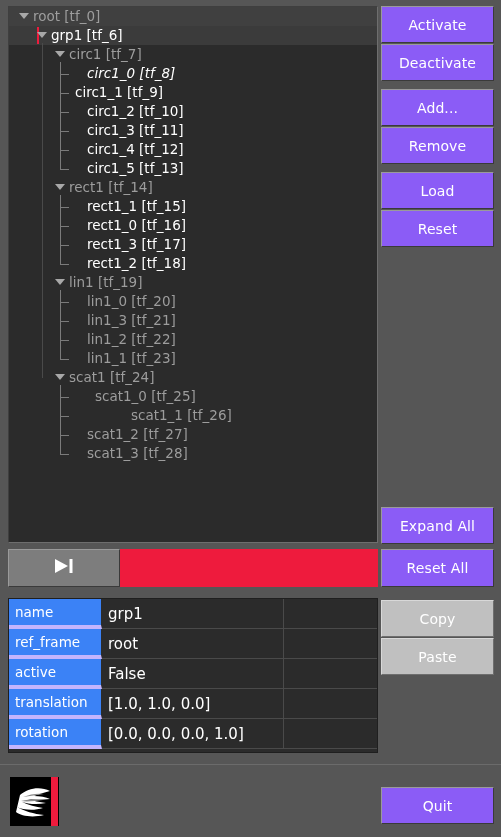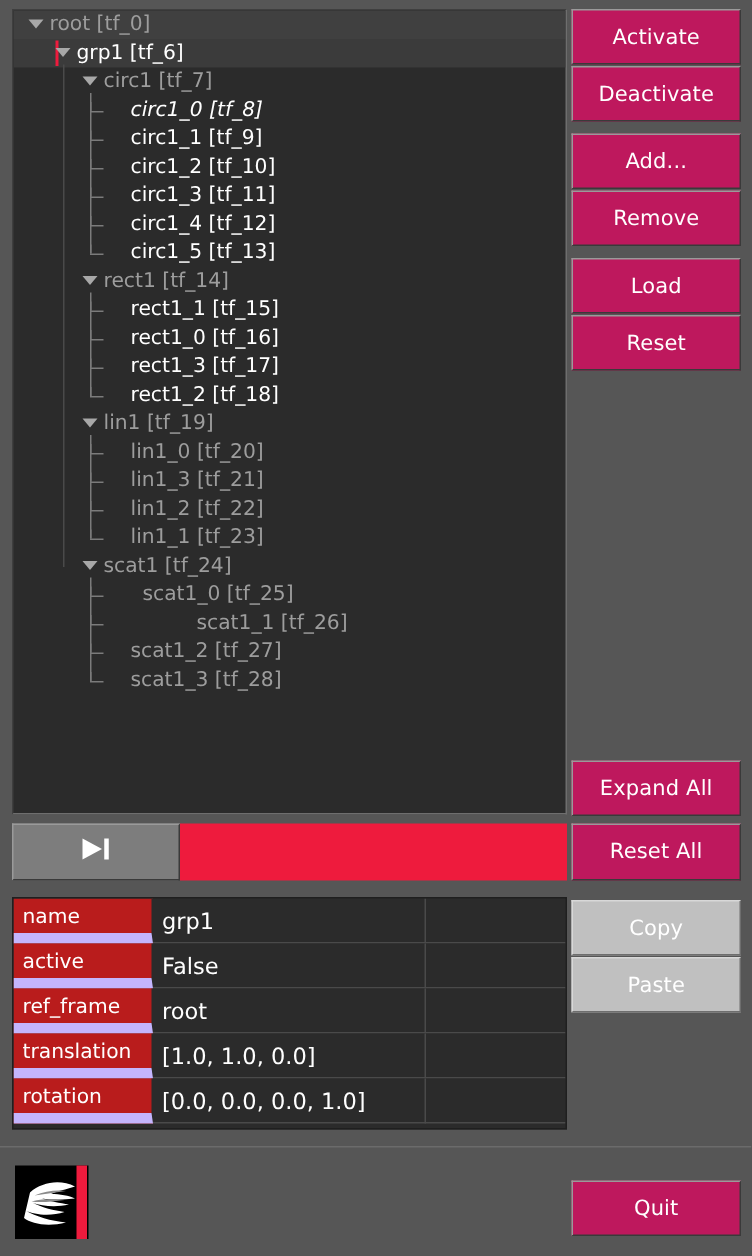--- a/index.html
+++ b/index.html
@@ -15,21 +15,21 @@
   .panel {
     background: #2b2b2b;
     border-top: 1px solid #3f3f3f;
     border-left: 1px solid #3f3f3f;
     border-right: 1px solid #6e6e6e;
     border-bottom: 1px solid #6e6e6e;
   }
 
   
   .btn {
-    background: #be185d;
+    background: #8b5cf6;
     border-top: 1px solid #9a9a9a;
     border-left: 1px solid #9a9a9a;
     border-right: 1px solid #3a3a3a;
     border-bottom: 1px solid #3a3a3a;
     color: #ffffff;
     font-size: 14px;
     display: flex;
     align-items: center;
     justify-content: center;
     cursor: pointer;
@@ -116,23 +116,23 @@
   #prop-table {
     position: absolute; left: 8px; top: 598px;
     width: 370px; height: 155px;
     background: #2b2b2b;
     border: 1px solid #1f1f1f;
     overflow: hidden;
   }
   .prop-row { display: flex; height: 30px; }
   .prop-key {
     width: 93px; height: 30px;
-    background: #b91c1c;
+    background: #3b82f6;
     border-right: 1px solid #2b2b2b;
-    border-bottom: 7px solid #c4b5fd;
+    border-bottom: 4px solid #c4b5fd;
     color: #ffffff; font-size: 13.5px;
     display: flex; align-items: center;
     padding-left: 6px;
   }
   .prop-val {
     width: 182px; height: 30px;
     background: #2b2b2b;
     border-right: 1px solid #4a4a4a;
     border-bottom: 1px solid #4a4a4a;
     color: #ffffff; font-size: 15px;
@@ -186,21 +186,21 @@
         <span class="label" style="left: 42px; text-align: right;">grp1 [tf_6]</span>
       </div>
       <div class="tree-row">
         <span class="tri" style="left: 46px;"></span>
         <span class="label dim" style="left: 60px;">circ1 [tf_7]</span>
       </div>
       <div class="tree-row">
         <span class="label ital" style="left: 78px;">circ1_0 [tf_8]</span>
       </div>
       <div class="tree-row">
-        <span class="label" style="left: 78px;">circ1_1 [tf_9]</span>
+        <span class="label" style="left: 66px;">circ1_1 [tf_9]</span>
       </div>
       <div class="tree-row">
         <span class="label" style="left: 78px;">circ1_2 [tf_10]</span>
       </div>
       <div class="tree-row">
         <span class="label" style="left: 78px;">circ1_3 [tf_11]</span>
       </div>
       <div class="tree-row">
         <span class="label" style="left: 78px;">circ1_4 [tf_12]</span>
       </div>
@@ -331,27 +331,27 @@
 </div>
 
 <div id="prop-table">
   <div id="prop-rows">
       <div class="prop-row">
         <div class="prop-key">name</div>
         <div class="prop-val">grp1</div>
         <div class="prop-pad"></div>
       </div>
       <div class="prop-row">
+        <div class="prop-key">ref_frame</div>
+        <div class="prop-val">root</div>
+        <div class="prop-pad"></div>
+      </div>
+      <div class="prop-row">
         <div class="prop-key">active</div>
         <div class="prop-val">False</div>
-        <div class="prop-pad"></div>
-      </div>
-      <div class="prop-row">
-        <div class="prop-key">ref_frame</div>
-        <div class="prop-val">root</div>
         <div class="prop-pad"></div>
       </div>
       <div class="prop-row">
         <div class="prop-key">translation</div>
         <div class="prop-val">[1.0, 1.0, 0.0]</div>
         <div class="prop-pad"></div>
       </div>
       <div class="prop-row">
         <div class="prop-key">rotation</div>
         <div class="prop-val">[0.0, 0.0, 0.0, 1.0]</div>

